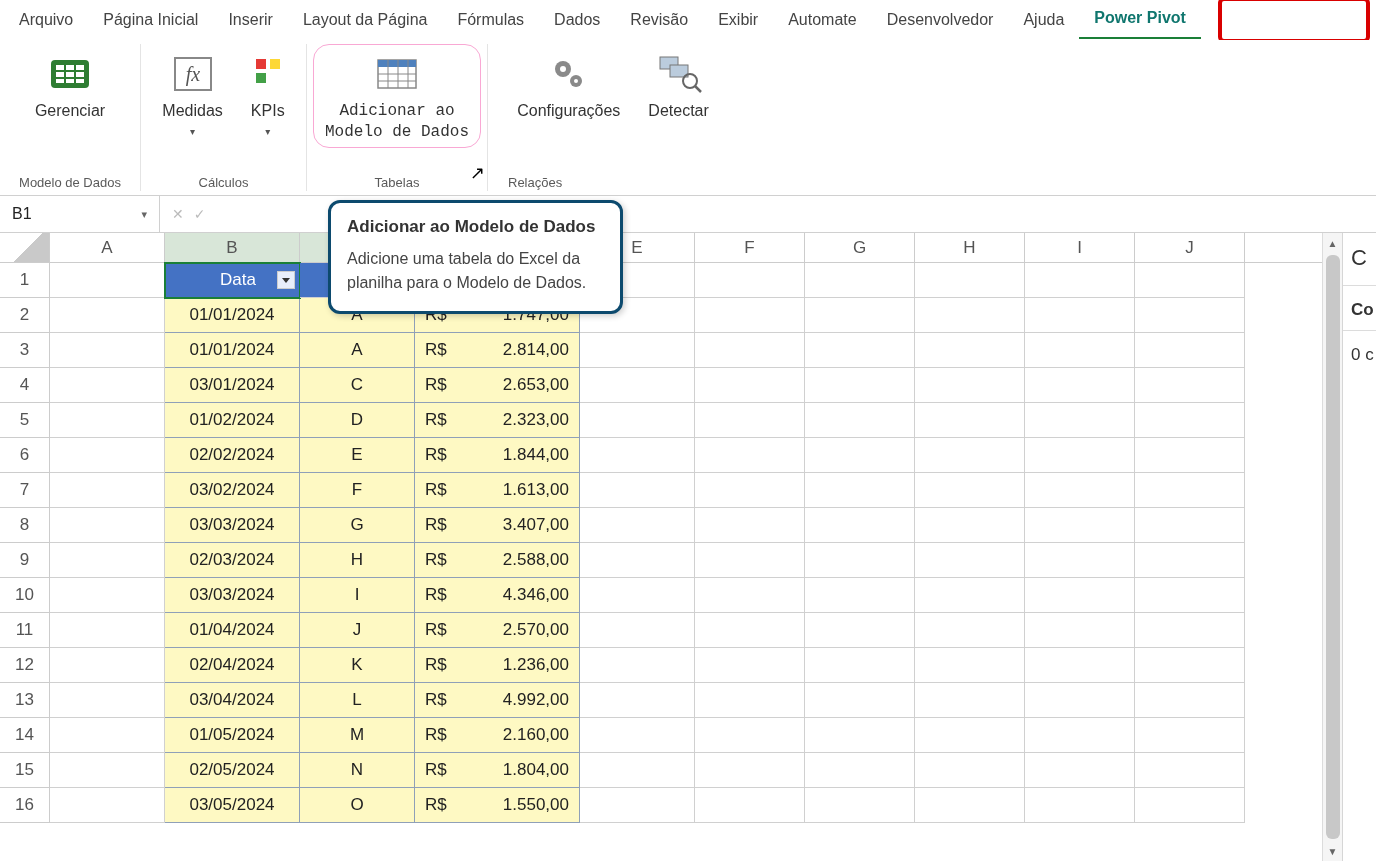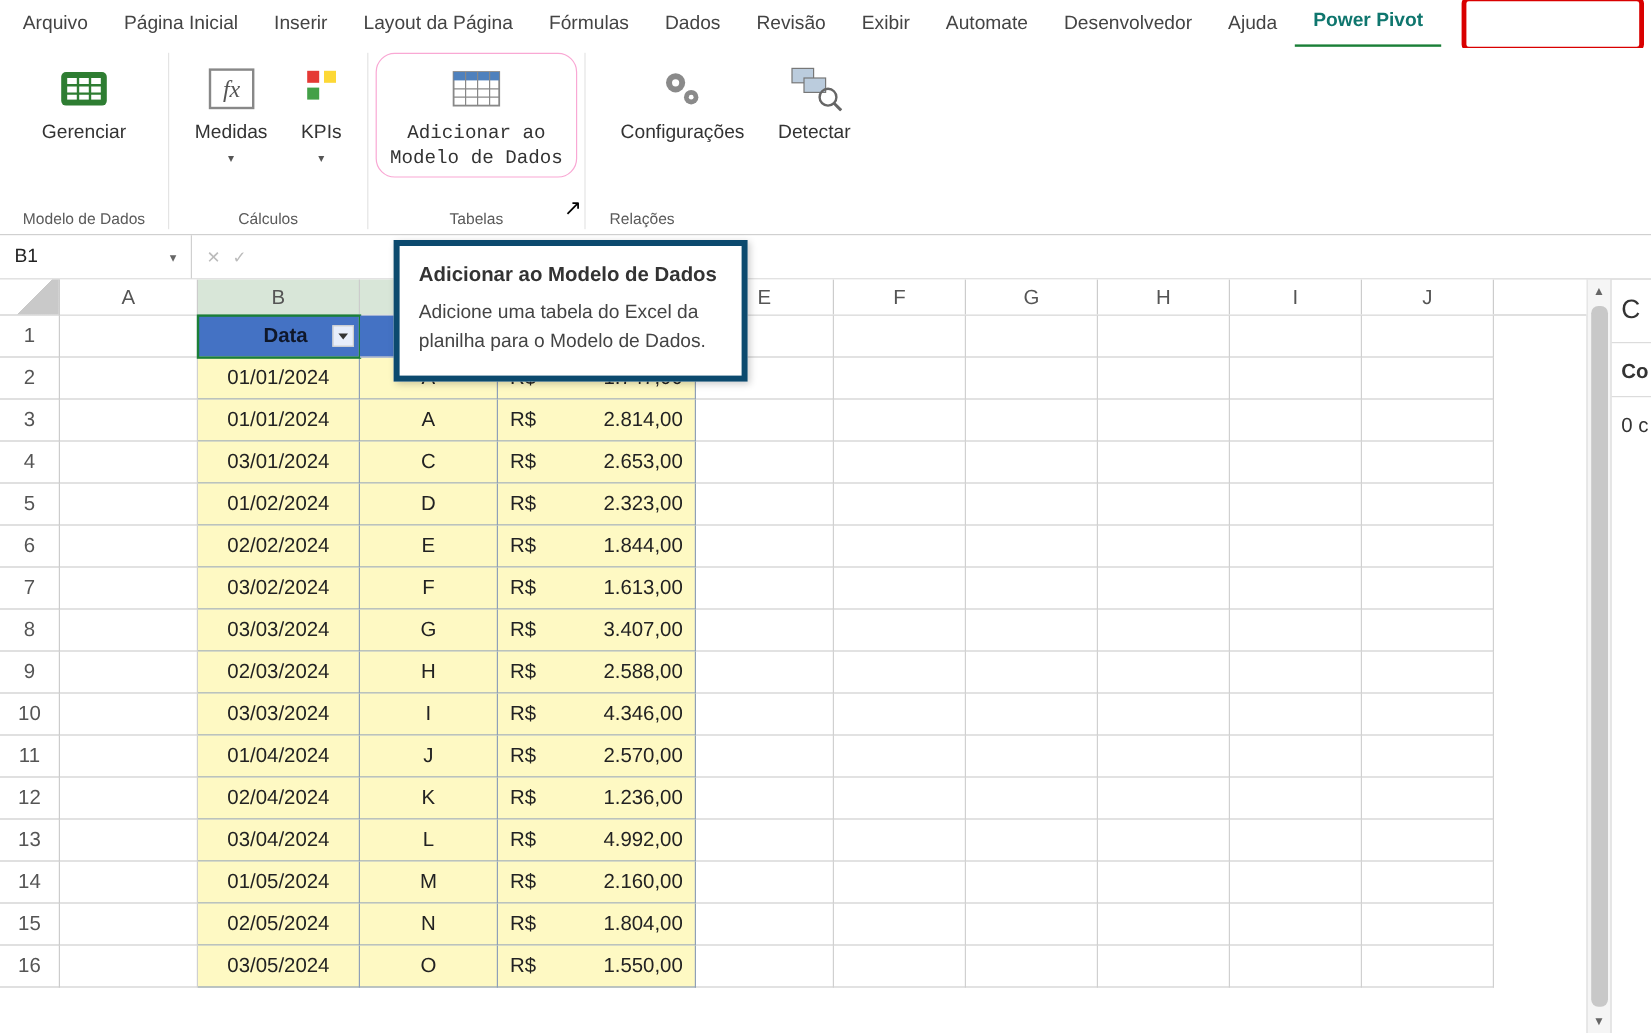--- a/index.html
+++ b/index.html
@@ -34,41 +34,41 @@
 .sheet-wrap{position:relative;display:flex;}
 .sheet{flex:1;}
 .col-headers{display:flex;height:30px;background:#fff;border-bottom:1px solid #ccc;margin-left:50px;}
 .col-h{border-right:1px solid #ccc;display:flex;align-items:center;justify-content:center;font-size:17px;color:#555;background:#fff;}
 .col-h.sel{background:#d8e6d8;}
 .select-all{position:absolute;left:0;top:0;width:50px;height:30px;border-right:1px solid #ccc;border-bottom:1px solid #ccc;background:linear-gradient(135deg,#fff 0%,#fff 55%,#c9c9c9 55%,#c9c9c9 100%);}
 .rows{}
 .row{display:flex;height:35px;}
 .row-h{width:50px;display:flex;align-items:center;justify-content:center;border-right:1px solid #ccc;border-bottom:1px solid #ccc;font-size:17px;color:#555;}
 .cell{border-right:1px solid #d0d0d0;border-bottom:1px solid #d0d0d0;display:flex;align-items:center;font-size:17px;}
-.table-hdr{background:#4472c4;color:#0f172a;font-weight:700;justify-content:center;position:relative;padding-left:12px;}
+.table-hdr{background:#4472c4;color:#ffffff;font-weight:400;justify-content:center;position:relative;padding-left:12px;}
 .table-hdr .filter{position:absolute;right:4px;top:50%;transform:translateY(-50%);width:18px;height:18px;background:#e8eefb;border:1px solid #ccc;display:flex;align-items:center;justify-content:center;}
 .table-hdr .filter::after{content:"";border-left:4px solid transparent;border-right:4px solid transparent;border-top:5px solid #333;}
 .td{background:#fef9c3;border-right:1px solid #8fa0b8;border-bottom:1px solid #8fa0b8;}
 .td.date{justify-content:center;}
 .td.cat{justify-content:center;}
 .td.money{justify-content:space-between;padding:0 10px;}
 .sel-outline{outline:2px solid #1a7f37;outline-offset:-1px;}
 
 
 .vscroll{width:20px;background:#f5f5f5;border-left:1px solid #dcdcdc;display:flex;flex-direction:column;align-items:center;}
 .vscroll .arr{height:20px;display:flex;align-items:center;justify-content:center;color:#666;font-size:10px;}
 .vscroll .thumb{width:14px;flex:1;background:#c8c8c8;border-radius:6px;margin:2px 0;}
 
 
 .taskpane{width:34px;border-left:1px solid #d6d6d6;padding:12px 0 0 8px;}
 .taskpane .ln{font-size:17px;color:#333;margin-bottom:14px;white-space:nowrap;overflow:hidden;}
 .taskpane .hr{height:1px;background:#dcdcdc;margin:6px 0 14px -8px;}
 
 
-.tooltip{position:absolute;left:328px;top:200px;width:295px;background:#fff;border:5px solid #0c4a6e;border-radius:0;box-shadow:2px 2px 6px rgba(0,0,0,.2);padding:14px 16px 16px;z-index:50;}
+.tooltip{position:absolute;left:328px;top:200px;width:295px;background:#fff;border:3px solid #0c4a6e;border-radius:12px;box-shadow:2px 2px 6px rgba(0,0,0,.2);padding:14px 16px 16px;z-index:50;}
 .tooltip .tt-title{font-weight:700;font-size:17px;color:#333;margin-bottom:10px;}
 .tooltip .tt-body{font-size:16px;color:#444;line-height:1.5;}
 
 
 .cursor{position:absolute;left:470px;top:162px;font-size:18px;color:#000;transform:scaleX(-1);z-index:60;}
 
 
 .cwA{width:115px;}
 .cwB{width:135px;}
 .cwC{width:115px;}

